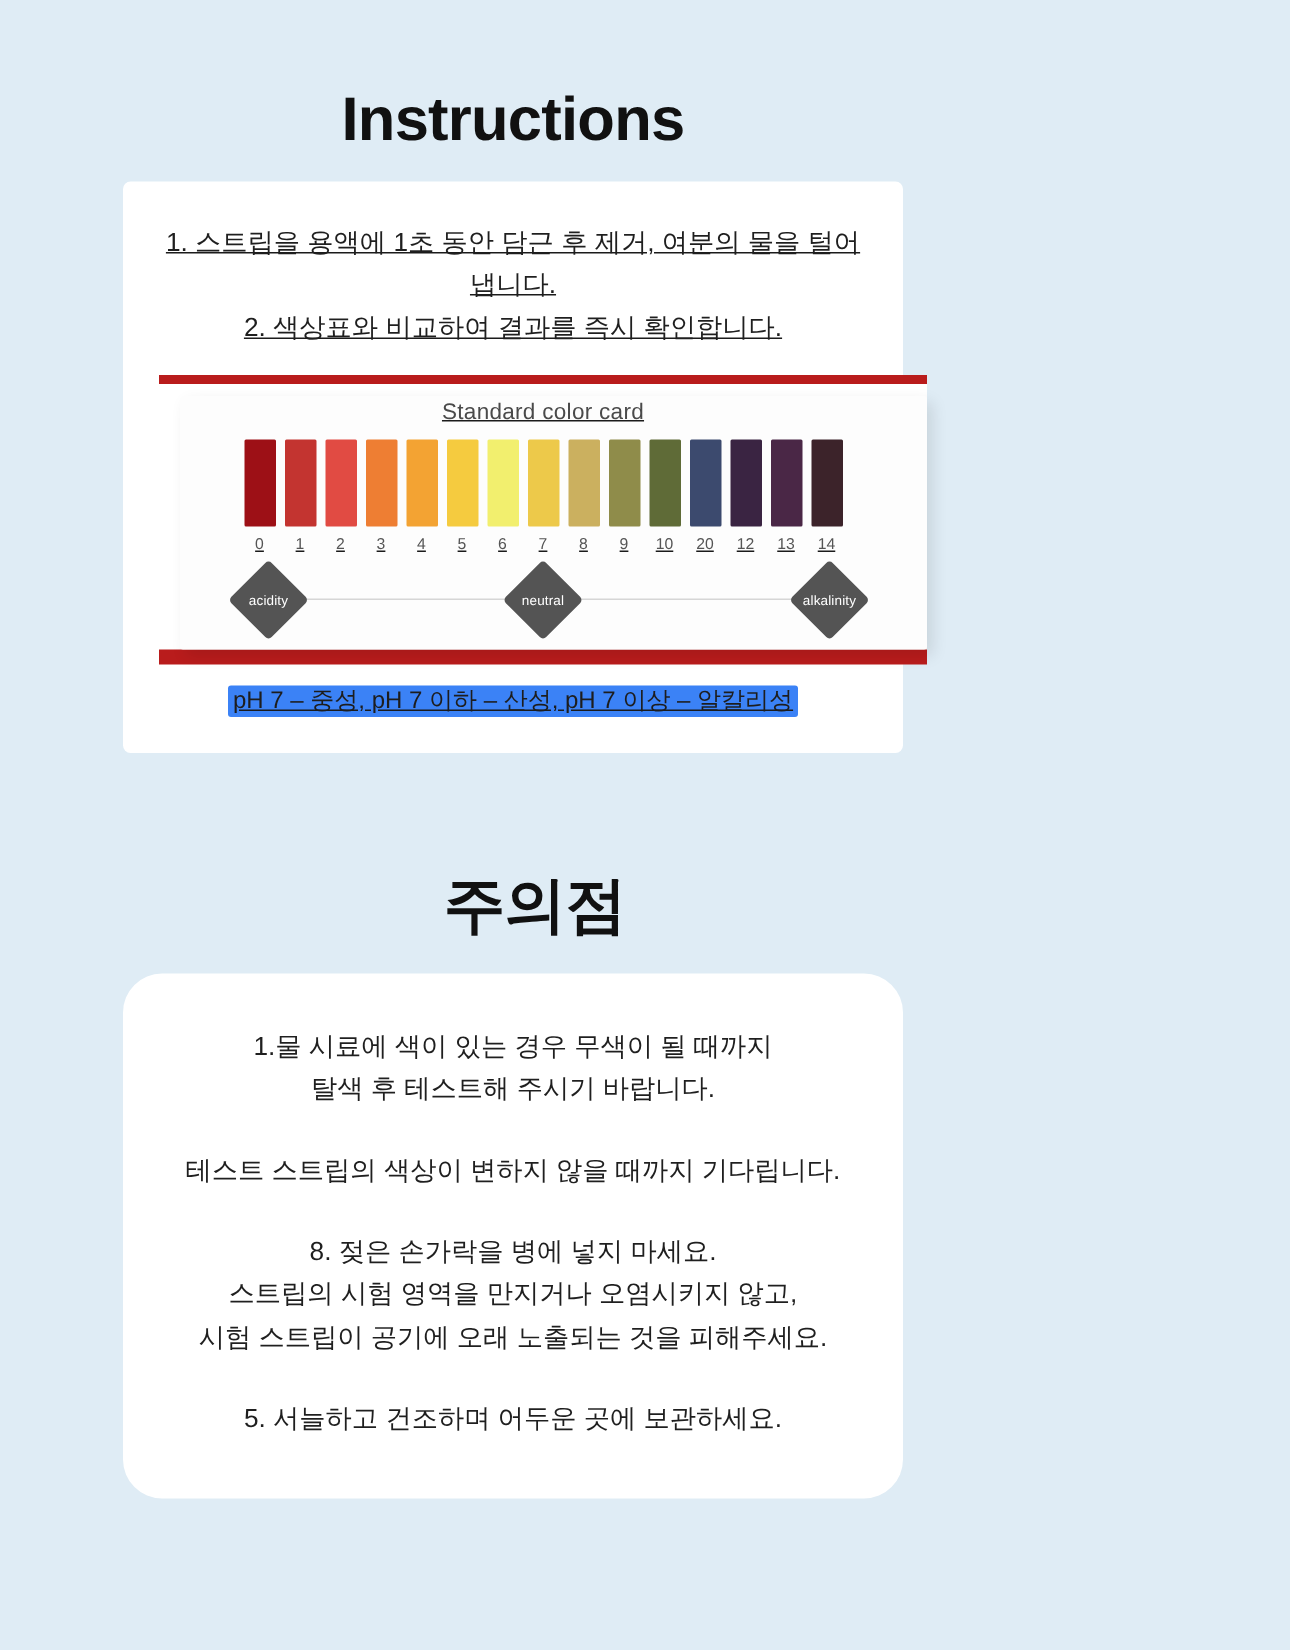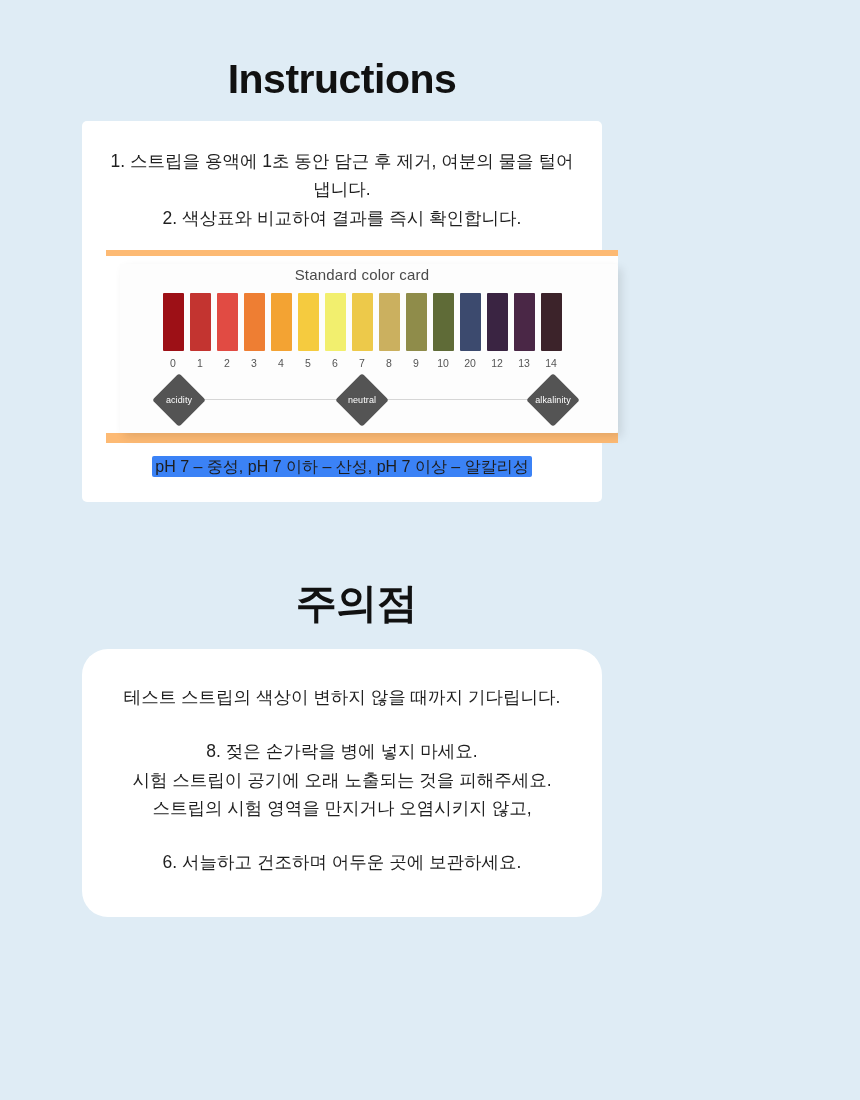--- a/index.html
+++ b/index.html
@@ -25,35 +25,36 @@
     letter-spacing: -0.5px;
     margin: 16px 0 18px 0;
     color: #111111;
   }
 
   .card {
     background: #ffffff;
     border-radius: 5px;
     margin: 0 82px;
     padding: 26px 24px 24px 24px;
+    text-decoration: underline;
   }
 
   .instr-lines {
     text-align: center;
     font-size: 17.5px;
     line-height: 1.62;
     color: #1f1f1f;
     font-weight: 400;
   }
 
   
   .colorcard {
     margin: 18px auto 0 auto;
     width: 512px;
-    background: #fdba74;
+    background: #b91c1c;
     box-shadow: 0 0 0 0 rgba(0,0,0,0);
     position: relative;
     padding: 6px 0 10px 0;
   }
   .colorcard .cc-inner {
     position: relative;
     width: 512px;
     padding: 4px 14px 6px 14px;
     background: #ffffff;
   }
@@ -232,28 +233,32 @@
 
     <div class="ph-note">
       <span>pH 7 – 중성, pH 7 이하 – 산성, pH 7 이상 – 알칼리성</span>
     </div>
   </div>
 
   <h1 class="section-title" style="margin-top:74px;margin-left:29px;">주의점</h1>
 
   <div class="caution-card">
 
+    <div class="caution-block">
+      <div>1.물 시료에 색이 있는 경우 무색이 될 때까지</div>
+      <div>탈색 후 테스트해 주시기 바랍니다.</div>
+    </div>
 
     <div class="caution-block">
       <div>테스트 스트립의 색상이 변하지 않을 때까지 기다립니다.</div>
     </div>
 
     <div class="caution-block">
       <div>8. 젖은 손가락을 병에 넣지 마세요.</div>
+      <div>스트립의 시험 영역을 만지거나 오염시키지 않고,</div>
       <div>시험 스트립이 공기에 오래 노출되는 것을 피해주세요.</div>
-      <div>스트립의 시험 영역을 만지거나 오염시키지 않고,</div>
-    </div>
-
-    <div class="caution-block">
-      <div>6. 서늘하고 건조하며 어두운 곳에 보관하세요.</div>
+    </div>
+
+    <div class="caution-block">
+      <div>5. 서늘하고 건조하며 어두운 곳에 보관하세요.</div>
     </div>
   </div>
 </div>
 
 </body></html>

